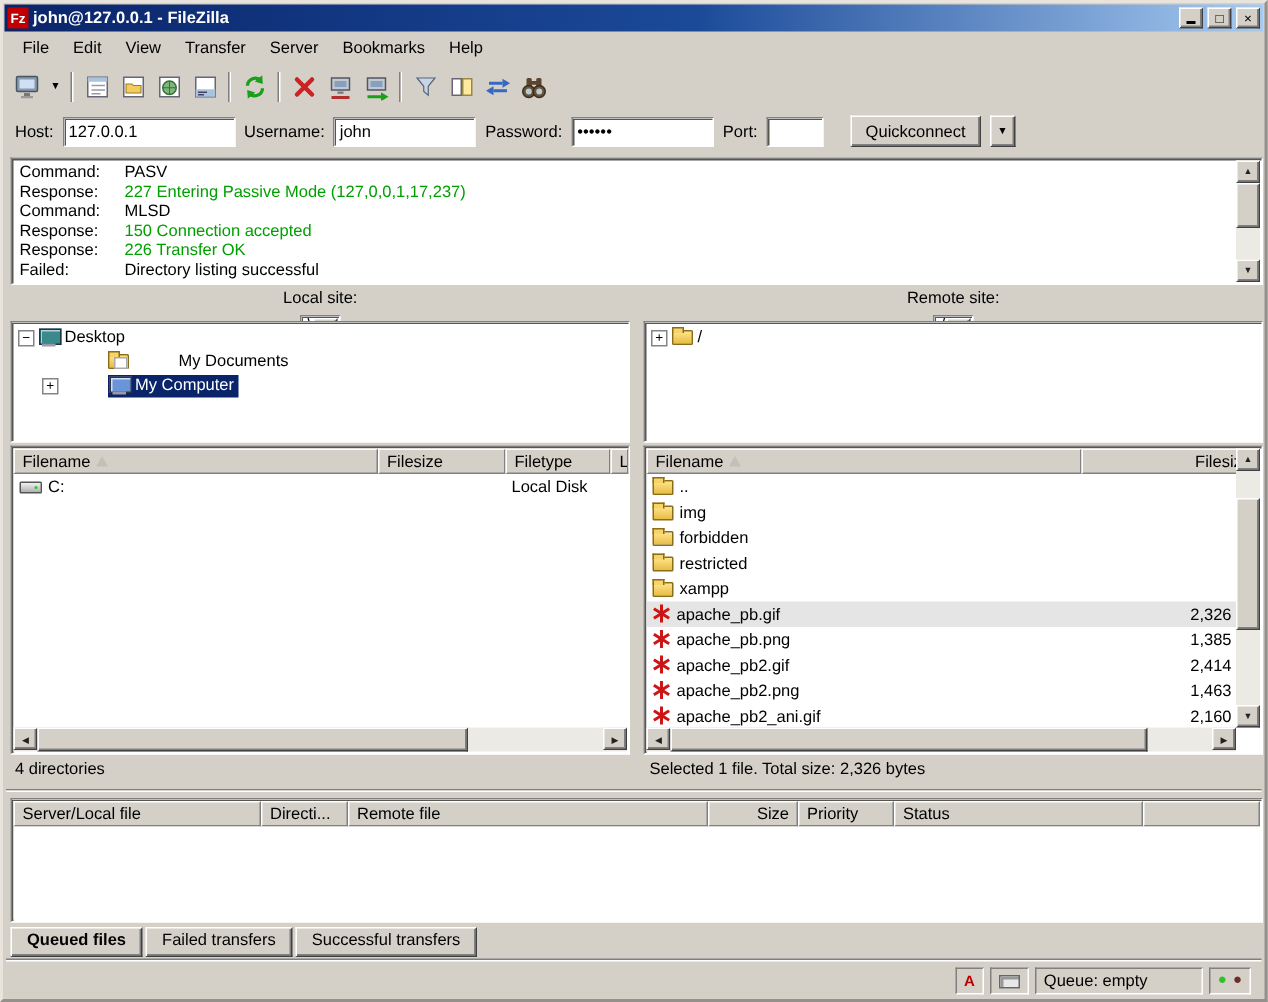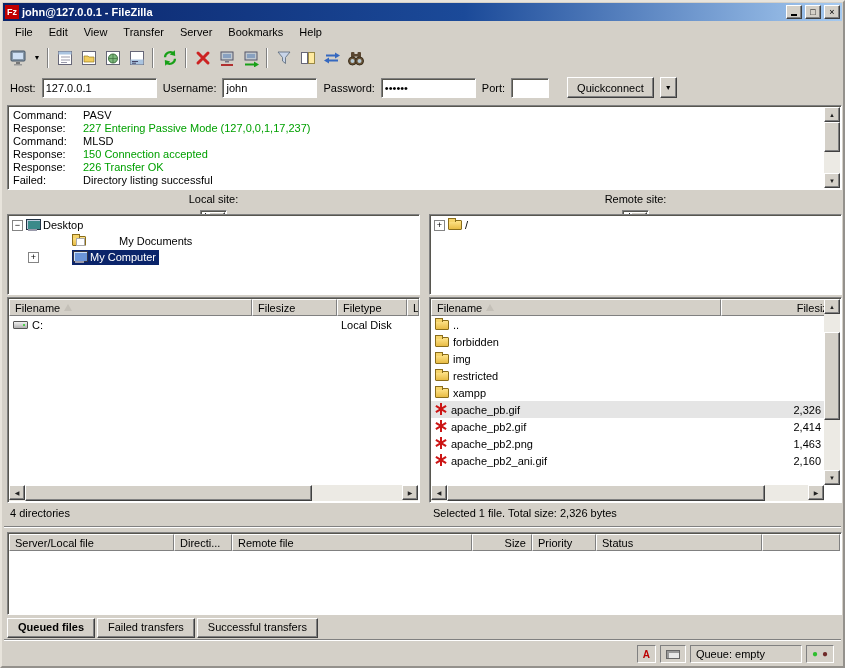--- a/index.html
+++ b/index.html
@@ -344,28 +344,28 @@
       <div class="frow">
         <span class="fcell" style="width:290px">
             <span class="icon-folder"></span>
             <span>..</span>
           </span>
         <span class="fcell num" style="width:105px"></span>
       </div>
       <div class="frow">
         <span class="fcell" style="width:290px">
             <span class="icon-folder"></span>
+            <span>img</span>
+          </span>
+        <span class="fcell num" style="width:105px"></span>
+      </div>
+      <div class="frow">
+        <span class="fcell" style="width:290px">
+            <span class="icon-folder"></span>
             <span>forbidden</span>
-          </span>
-        <span class="fcell num" style="width:105px"></span>
-      </div>
-      <div class="frow">
-        <span class="fcell" style="width:290px">
-            <span class="icon-folder"></span>
-            <span>img</span>
           </span>
         <span class="fcell num" style="width:105px"></span>
       </div>
       <div class="frow">
         <span class="fcell" style="width:290px">
             <span class="icon-folder"></span>
             <span>restricted</span>
           </span>
         <span class="fcell num" style="width:105px"></span>
       </div>
@@ -377,20 +377,29 @@
         <span class="fcell num" style="width:105px"></span>
       </div>
       <div class="frow selected">
         <span class="fcell" style="width:290px">
             <span class="icon-star">
               <i></i>
             </span>
             <span>apache_pb.gif</span>
           </span>
         <span class="fcell num" style="width:105px">2,326</span>
+      </div>
+      <div class="frow">
+        <span class="fcell" style="width:290px">
+            <span class="icon-star">
+              <i></i>
+            </span>
+            <span>apache_pb.png</span>
+          </span>
+        <span class="fcell num" style="width:105px">1,385</span>
       </div>
       <div class="frow">
         <span class="fcell" style="width:290px">
             <span class="icon-star">
               <i></i>
             </span>
             <span>apache_pb2.gif</span>
           </span>
         <span class="fcell num" style="width:105px">2,414</span>
       </div>

